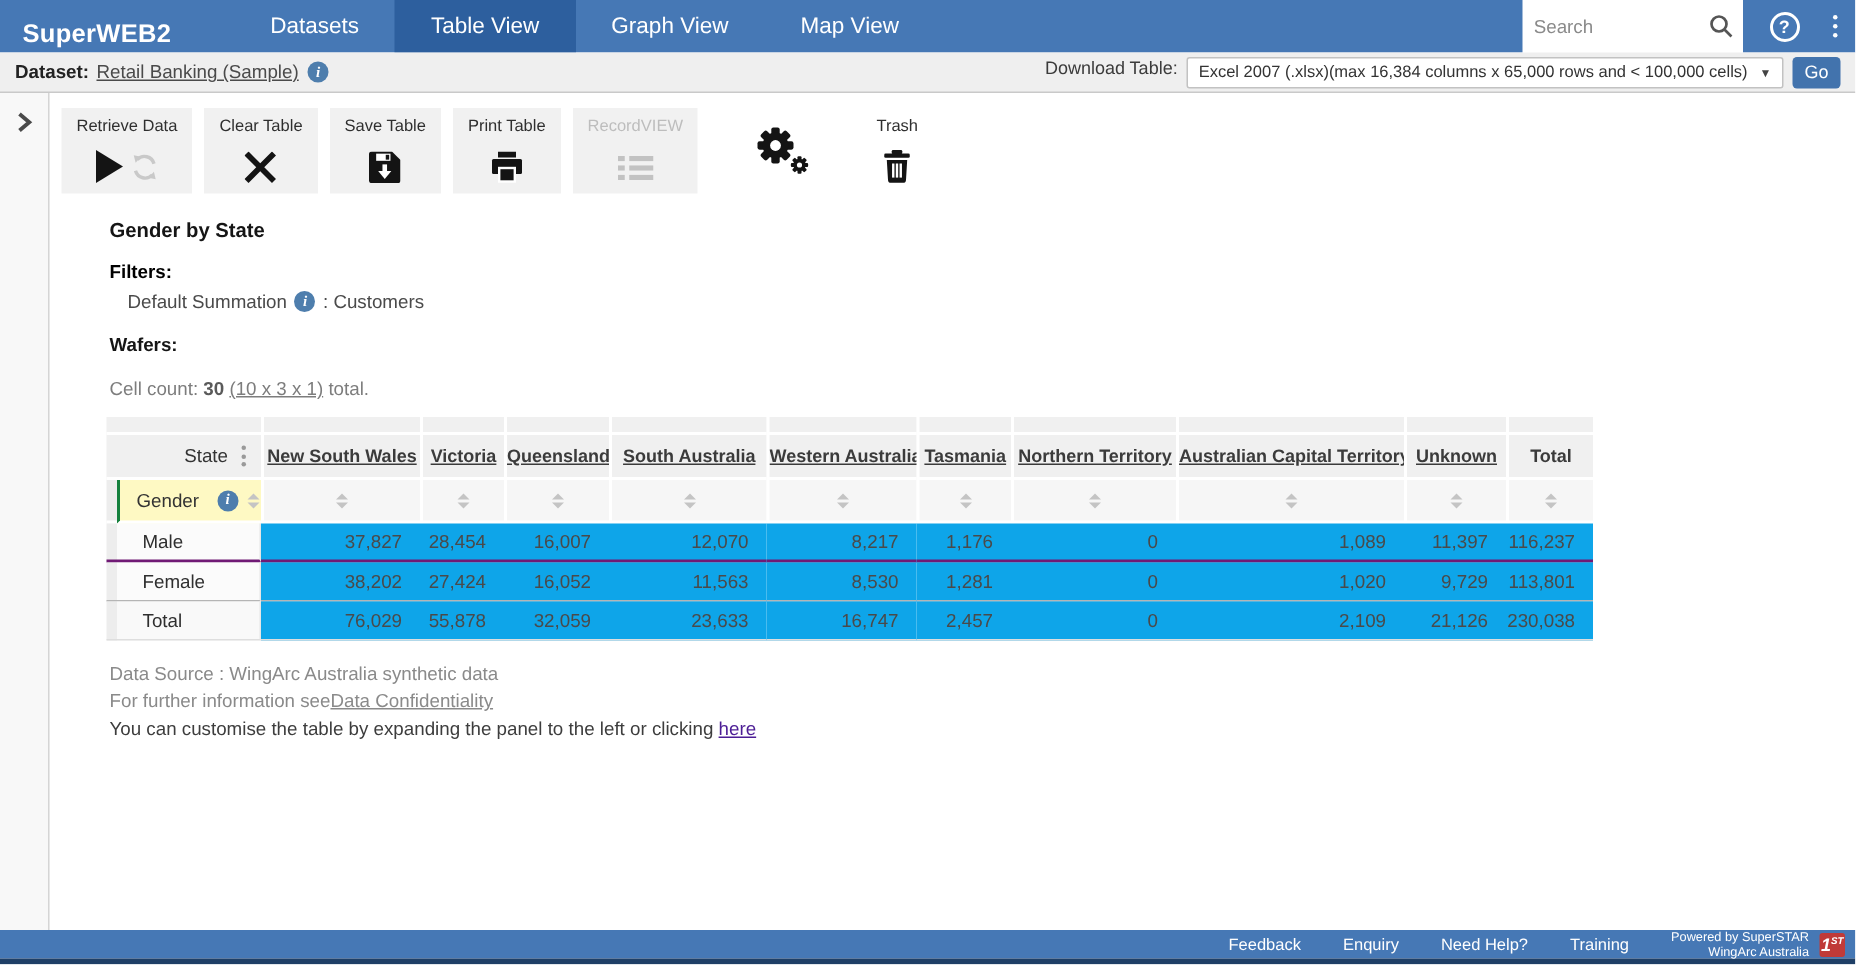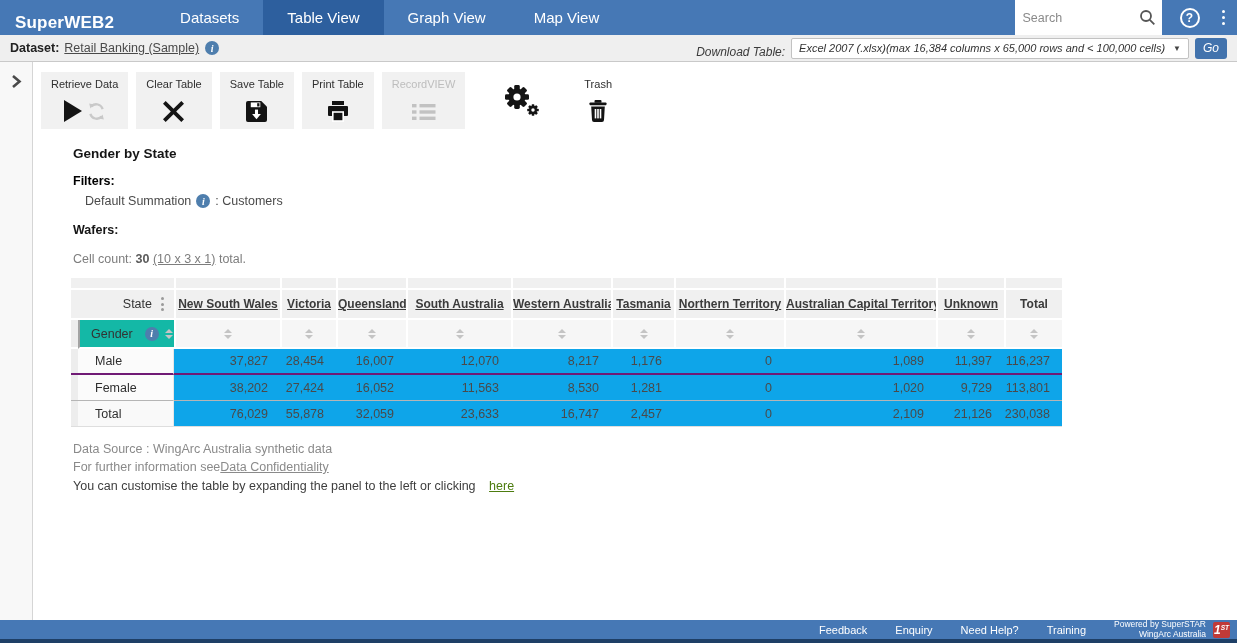--- a/index.html
+++ b/index.html
@@ -19,21 +19,21 @@
   .help-btn { width:20px; height:20px; border:2px solid #fff; border-radius:50%; display:flex; align-items:center; justify-content:center; font-size:12px; font-weight:bold; margin-left:18px; cursor:pointer; }
   .kebab { display:inline-flex; flex-direction:column; gap:2.5px; cursor:pointer; padding:2px; }
   .kebab i { width:3.5px; height:3.5px; border-radius:50%; background:#fff; }
   .nav-right .kebab { margin-left:20px; }
 
   
   .dataset-bar { height:27px; background:#efefef; border-bottom:1px solid #c9c9c9; display:flex; align-items:center; padding:0 10px; font-size:12.5px; color:#222; flex:0 0 auto; }
   .ds-label { font-weight:bold; margin-right:5px; }
   .ds-link { color:#4a4a4a; text-decoration:underline; cursor:pointer; }
   .info-icon { display:inline-flex; width:14px; height:14px; border-radius:50%; background:#4e7ead; color:#fff; align-items:center; justify-content:center; font-size:10px; font-style:italic; font-weight:bold; font-family:"Liberation Serif",serif; margin-left:6px; cursor:pointer; flex:0 0 auto; }
-  .dl-group { margin-left:auto; display:flex; align-items:flex-end;font-style:italic; }
+  .dl-group { margin-left:auto; display:flex; align-items:flex-start; }
   .dl-label { color:#3b3b3b; margin-right:6px; font-size:12px; }
   .dl-select { background:#fff; border:1px solid #c2c2c2; border-radius:2px; height:21px; display:flex; align-items:center; font-size:11px; color:#333; padding:0 7px; cursor:pointer; }
   .dl-caret { font-size:8px; color:#444; margin-left:8px; }
   .go-btn { background:#4273ad; color:#fff; font-size:12px; height:21px; padding:0 8px; border-radius:3px; display:flex; align-items:center; margin-left:6px; cursor:pointer; }
 
   
   .main { flex:1 1 auto; display:flex; min-height:0; }
   .sidebar { width:33px; background:#f8f8f8; border-right:1px solid #d5d5d5; flex:0 0 auto; padding-top:12px; display:flex; justify-content:center; align-items:flex-start; }
   .expand-btn { cursor:pointer; line-height:0; }
   .content { flex:1; padding:10px 0 0 6px; position:relative; }
@@ -65,41 +65,41 @@
   .grid td, .grid th { overflow:hidden; white-space:nowrap; }
   tr.spacer-row td { height:12px; background:#f0f0f0; border-bottom:2px solid #fff; }
   tr.spacer-row td + td { border-left:2px solid #fff; }
   tr.state-row th { height:30px; background:#f0f0f0; border-bottom:2px solid #fff; font-weight:bold; font-size:12px; color:#3b3b3b; text-align:center; vertical-align:middle; }
   tr.state-row th + th { border-left:2px solid #fff; }
   .col-head-link { text-decoration:underline; cursor:pointer; }
   .corner-state { display:flex; align-items:center; justify-content:flex-end; padding-right:8px; gap:7px; font-weight:normal; font-size:12.5px; color:#333; }
   .grid .kebab i { background:#9a9a9a; width:3px; height:3px; }
   tr.gender-row td, tr.gender-row th { height:29px; border-bottom:2px solid #fff; vertical-align:middle; }
   tr.gender-row .gutter { background:#ededed; }
-  tr.gender-row th.gender-cell { background:#14b8a6; border-left:2px solid #a3a3a3; font-weight:normal; }
+  tr.gender-row th.gender-cell { background:#fef9c3; border-left:2px solid #15803d; font-weight:normal; }
   tr.gender-row td.arrow-cell { background:#f6f6f6; border-left:2px solid #fff; text-align:center; }
   .gender-inner { display:flex; align-items:center; padding:0 8px 0 11px; gap:6px; font-size:12.5px; color:#333; }
   .sort { display:inline-flex; flex-direction:column; gap:2px; cursor:pointer; vertical-align:middle; }
   .sort .up { width:0; height:0; border-left:4px solid transparent; border-right:4px solid transparent; border-bottom:4px solid #c4c4c4; }
   .sort .dn { width:0; height:0; border-left:4px solid transparent; border-right:4px solid transparent; border-top:4px solid #c4c4c4; }
   tr.data-row td, tr.data-row th { height:26px; vertical-align:middle; }
   tr.data-row .gutter { background:#ededed; }
   tr.data-row th.rowlabel { background:#fbfbfb; text-align:left; font-weight:normal; color:#2f2f2f; padding-left:17px; border-right:1px solid #e6e6e6; font-size:12.5px; }
   tr.data-row td.num { text-align:right; padding-right:12px; background:#0ea5e9; }
   tr.row-male td, tr.row-male th { border-bottom:2px solid #701a75; }
   tr.row-female td, tr.row-female th { border-bottom:1px solid #b5b5b5; }
   tr.row-total td, tr.row-total th { border-bottom:1px solid #dedede; }
   tr.row-total th.rowlabel { background:#f9f9f9; }
 
   
   .footnotes { margin:13px 0 0 34px; font-size:12.5px; line-height:18px; }
   .fn-gray { color:#8a8a8a; }
   .fn-dark { color:#3d3d3d; margin-top:1px; }
   .fn-link-gray { color:#8a8a8a; text-decoration:underline; cursor:pointer; }
-  .fn-link-blue { color:#4d7c0f; text-decoration:underline; cursor:pointer;margin-left:10px; }
+  .fn-link-blue { color:#4c1d95; text-decoration:underline; cursor:pointer; }
 
   
   .footer { flex:0 0 auto; }
   .footer-band { height:19px; background:#4678b5; display:flex; align-items:center; justify-content:flex-end; padding-right:7px; color:#fff; }
   .footer-link { font-size:11px; color:#fff; margin-right:28px; cursor:pointer; text-decoration:none; }
   .powered { text-align:right; font-size:8.5px; line-height:9.5px; margin-right:7px; white-space:nowrap; }
   .logo-1st { width:17px; height:16px; background:#c03a38; border-radius:2px; display:flex; align-items:center; justify-content:center; color:#fff; font-style:italic; font-weight:bold; }
   .logo-1st .one { font-size:12px; }
   .logo-1st .st { font-size:6.5px; margin-top:-4px; }
   .footer-strip { height:4px; background:#1e3f66; }

